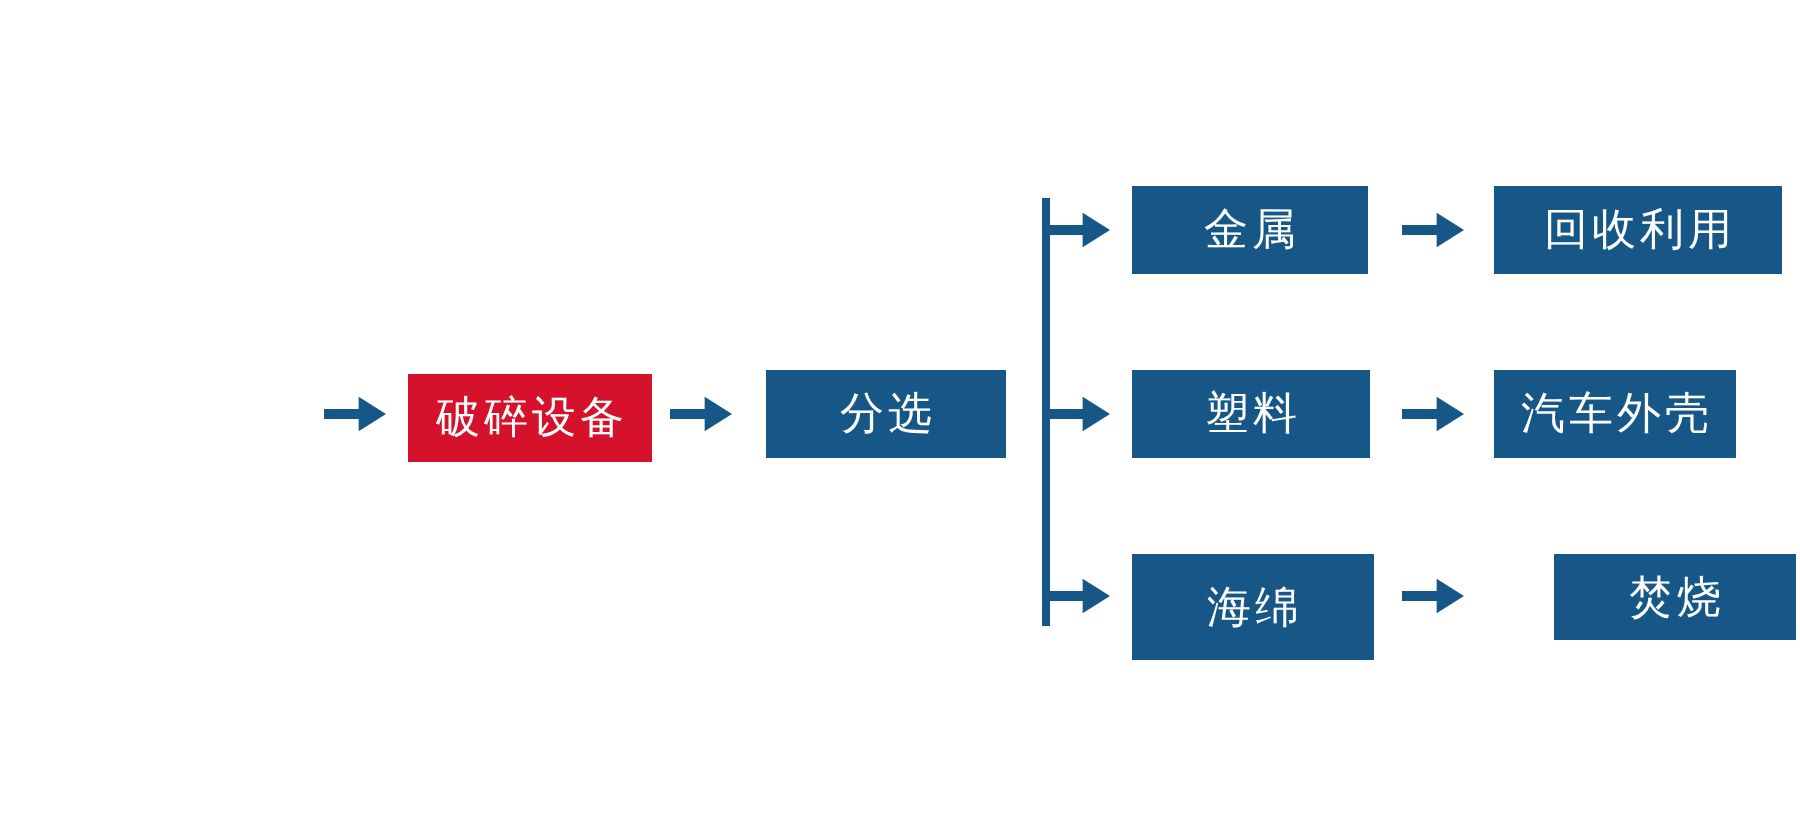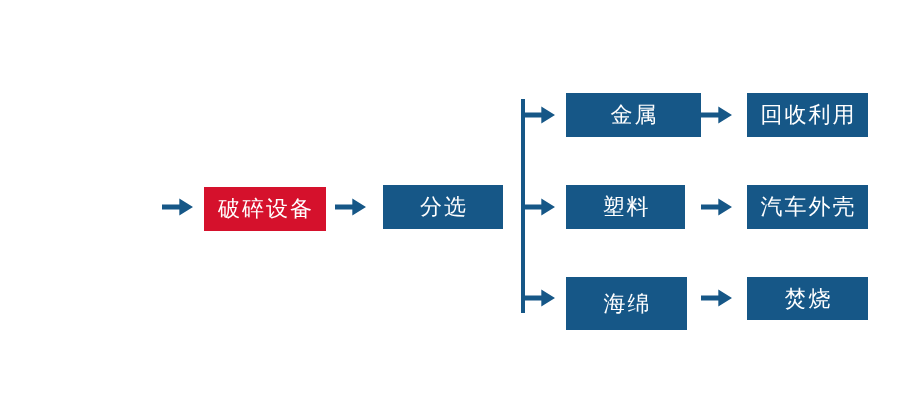--- a/index.html
+++ b/index.html
@@ -70,27 +70,27 @@
 
   <div class="node blue" style="left:383px; top:185px; width:120px; height:44px;text-align:right;">
     <span>分选</span>
   </div>
 
   <div class="vline"></div>
 
   <svg class="arrow" style="left:524px; top:104px;" viewBox="0 0 34 24" aria-hidden="true">
     <path d="M0 9.3 H19 V2.6 L34 12 L19 21.4 V14.7 H0 Z"></path>
   </svg>
-  <div class="node blue" style="left:566px; top:93px; width:135px; height:44px;justify-content:center;">
+  <div class="node blue" style="left:566px; top:93px; width:118px; height:44px;justify-content:center;">
     <span>金属</span>
   </div>
   <svg class="arrow" style="left:701px; top:104px;" viewBox="0 0 34 24" aria-hidden="true">
     <path d="M0 9.3 H19 V2.6 L34 12 L19 21.4 V14.7 H0 Z"></path>
   </svg>
-  <div class="node blue" style="left:747px; top:93px; width:121px; height:44px;">
+  <div class="node blue" style="left:747px; top:93px; width:144px; height:44px;">
     <span>回收利用</span>
   </div>
 
   <svg class="arrow" style="left:524px; top:196px;" viewBox="0 0 34 24" aria-hidden="true">
     <path d="M0 9.3 H19 V2.6 L34 12 L19 21.4 V14.7 H0 Z"></path>
   </svg>
   <div class="node blue" style="left:566px; top:185px; width:119px; height:44px;">
     <span>塑料</span>
   </div>
   <svg class="arrow" style="left:701px; top:196px;" viewBox="0 0 34 24" aria-hidden="true">
@@ -102,17 +102,17 @@
 
   <svg class="arrow" style="left:524px; top:287px;" viewBox="0 0 34 24" aria-hidden="true">
     <path d="M0 9.3 H19 V2.6 L34 12 L19 21.4 V14.7 H0 Z"></path>
   </svg>
   <div class="node blue" style="left:566px; top:277px; width:121px; height:53px;">
     <span>海绵</span>
   </div>
   <svg class="arrow" style="left:701px; top:287px;" viewBox="0 0 34 24" aria-hidden="true">
     <path d="M0 9.3 H19 V2.6 L34 12 L19 21.4 V14.7 H0 Z"></path>
   </svg>
-  <div class="node blue" style="left:747px; top:277px; width:121px; height:43px;font-family:Liberation Serif, serif;">
+  <div class="node blue" style="left:777px; top:277px; width:121px; height:43px;font-family:Liberation Serif, serif;">
     <span>焚烧</span>
   </div>
 
 </div>
 
 </body></html>

